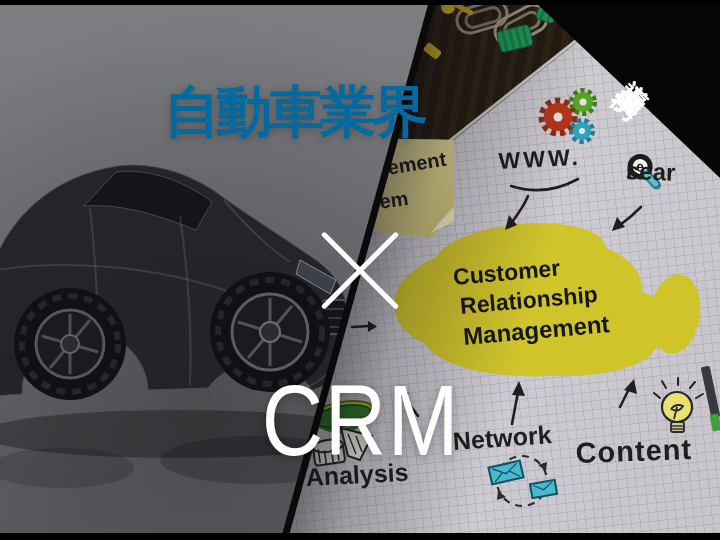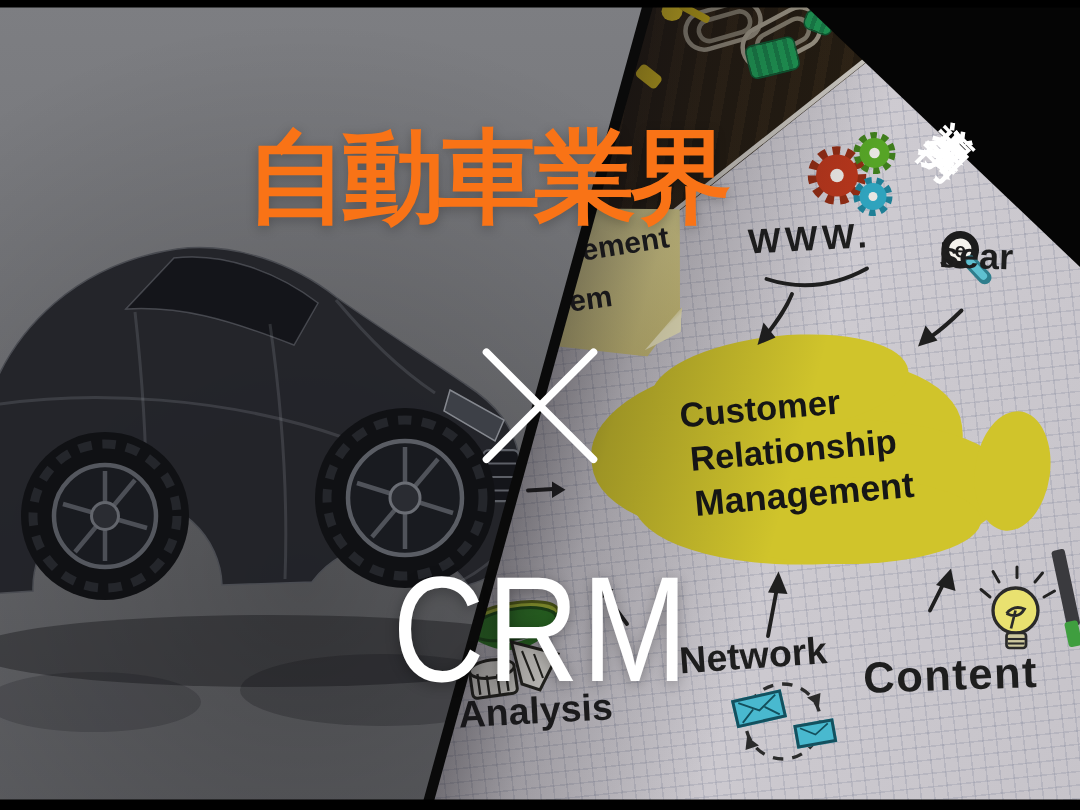--- a/index.html
+++ b/index.html
@@ -71,21 +71,21 @@
         background:linear-gradient(105deg,rgba(16,14,20,.52) 0px,rgba(16,14,20,.52) 410px,
                    rgba(16,14,20,.26) 468px,rgba(16,14,20,0) 592px);}
 
   
   .left-panel{inset:0;clip-path:polygon(0 0,433px 0,287px 540px,0 540px);
         background:linear-gradient(180deg,#7d7e82 0%,#747579 45%,#67686c 80%,#616266 100%);}
   .left-glow{inset:0;background:radial-gradient(circle at 28% 72%,rgba(0,0,0,.28),rgba(0,0,0,0) 58%);}
   .split{left:355px;top:-20px;width:7px;height:580px;background:#0a0a0a;transform:rotate(15.4deg);}
 
   
-  .title{left:164px;top:84px;font-size:68px;letter-spacing:-4px;line-height:1;color:#f97316;
+  .title{left:164px;top:84px;font-size:56px;letter-spacing:-4px;line-height:1;color:#0369a1;
         font-weight:600;white-space:nowrap;text-shadow:0 2px 8px rgba(0,0,0,.25);}
   .cross{left:322px;top:232px;width:76px;height:76px;}
   .cross i{left:-15px;top:35.5px;width:106px;height:5px;background:#fff;border-radius:3px;display:block;}
   .cross .a{transform:rotate(45deg);}
   .cross .b{transform:rotate(-45deg);}
   .crm{left:361px;top:370px;font-size:100px;line-height:1;color:#fff;font-weight:400;letter-spacing:2px;
         transform:translateX(-50%) scaleX(.85);text-shadow:0 2px 10px rgba(0,0,0,.3);}
 
   
   .corner{inset:0;background:#050505;clip-path:polygon(533px 0,720px 0,720px 178px);}

